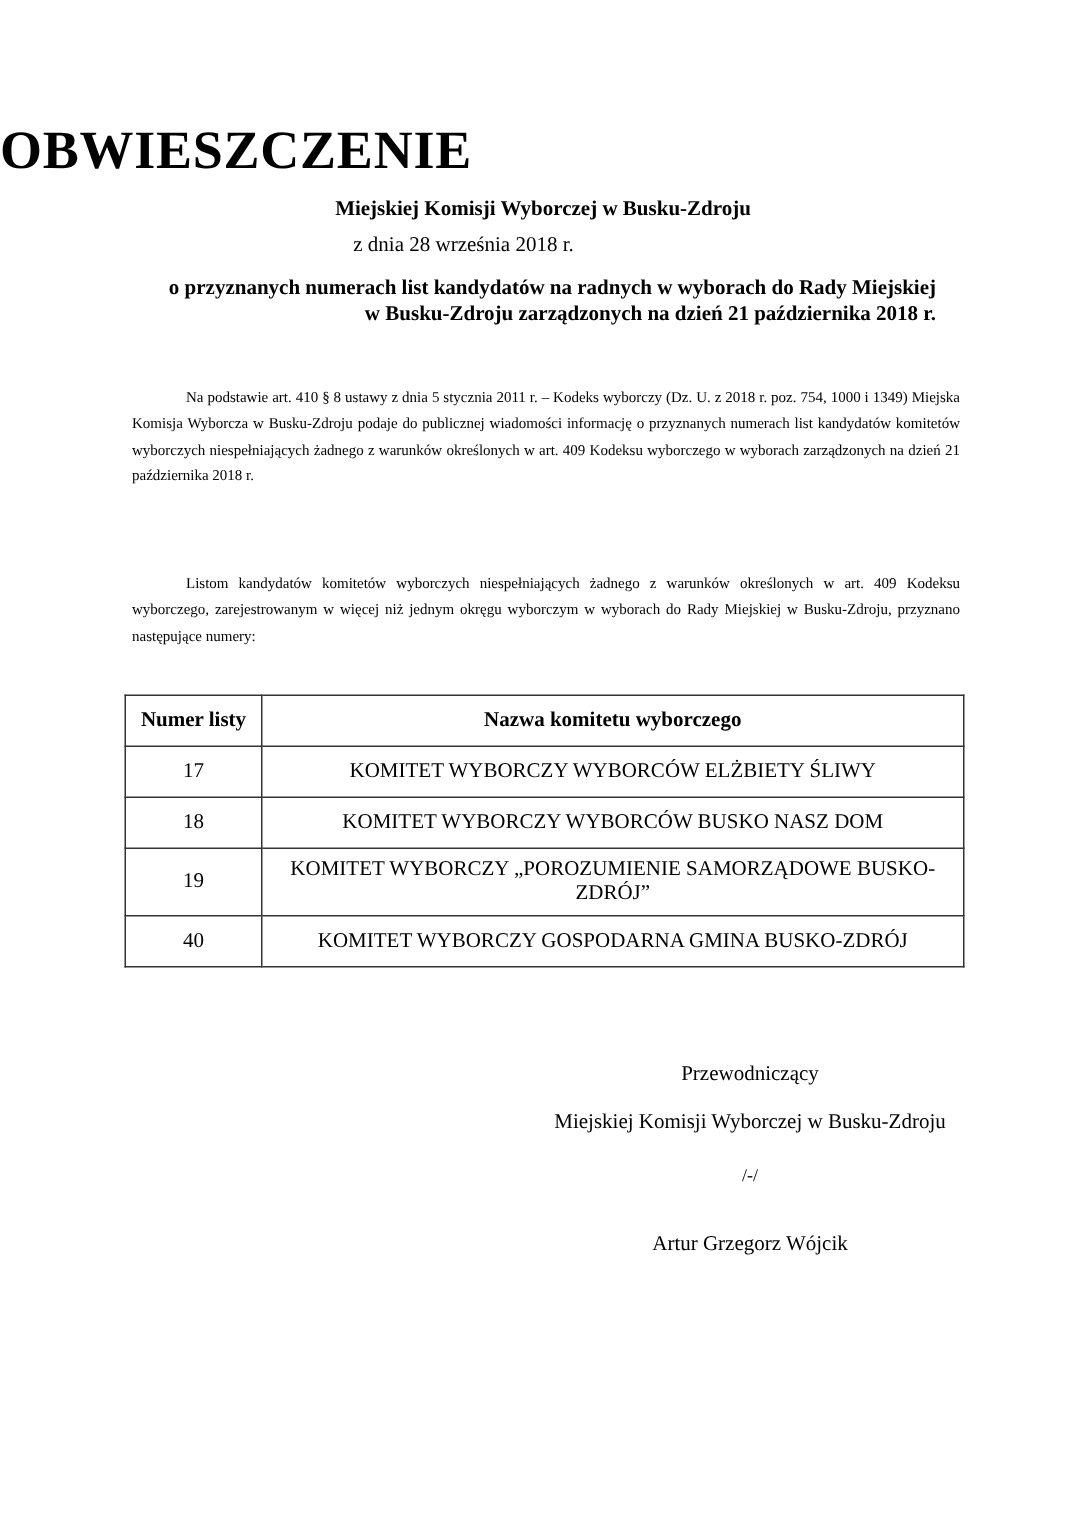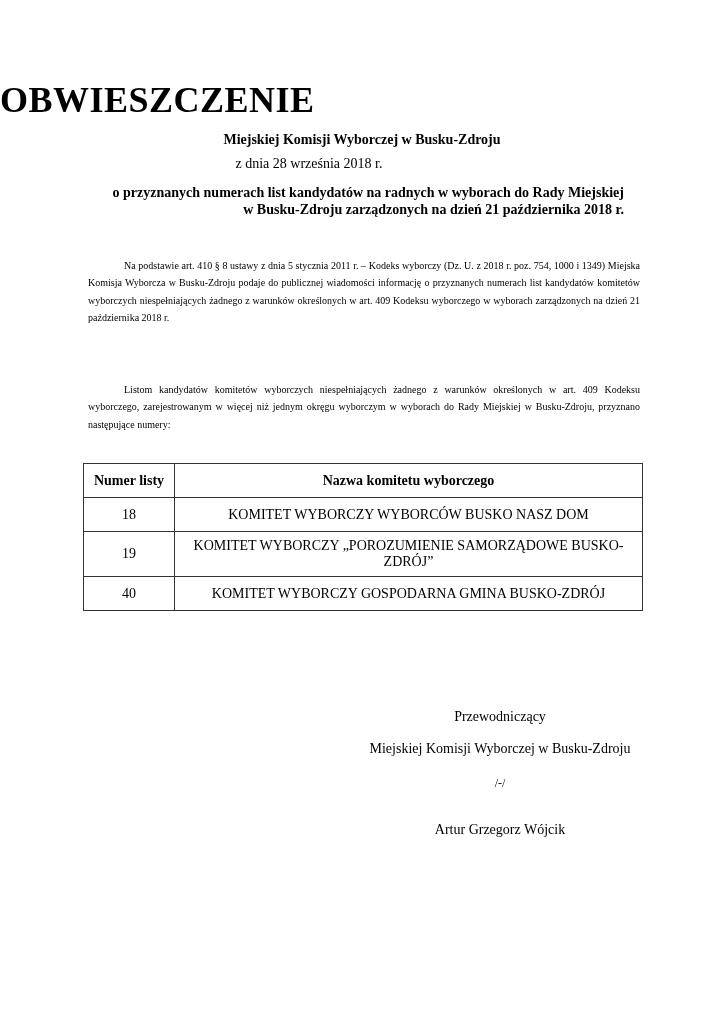--- a/index.html
+++ b/index.html
@@ -63,20 +63,24 @@
 
 <table class="committees">
   <thead>
     <tr>
       <th>Numer listy</th>
       <th>Nazwa komitetu wyborczego</th>
     </tr>
   </thead>
   <tbody>
     <tr>
+      <td class="num">17</td>
+      <td>KOMITET WYBORCZY WYBORCÓW ELŻBIETY ŚLIWY</td>
+    </tr>
+    <tr>
       <td class="num">18</td>
       <td>KOMITET WYBORCZY WYBORCÓW BUSKO NASZ DOM</td>
     </tr>
     <tr class="tall">
       <td class="num">19</td>
       <td>KOMITET WYBORCZY „POROZUMIENIE SAMORZĄDOWE BUSKO-ZDRÓJ”</td>
     </tr>
     <tr>
       <td class="num">40</td>
       <td>KOMITET WYBORCZY GOSPODARNA GMINA BUSKO-ZDRÓJ</td>

